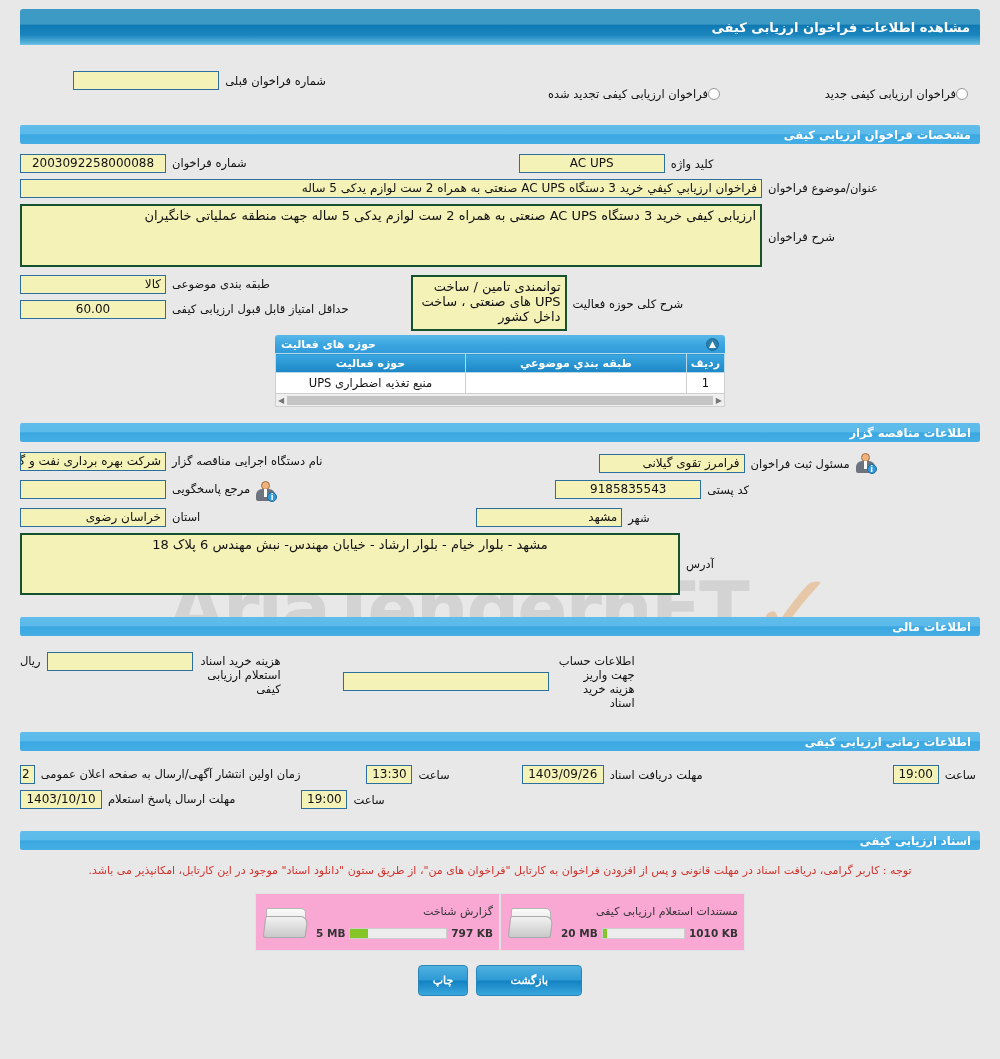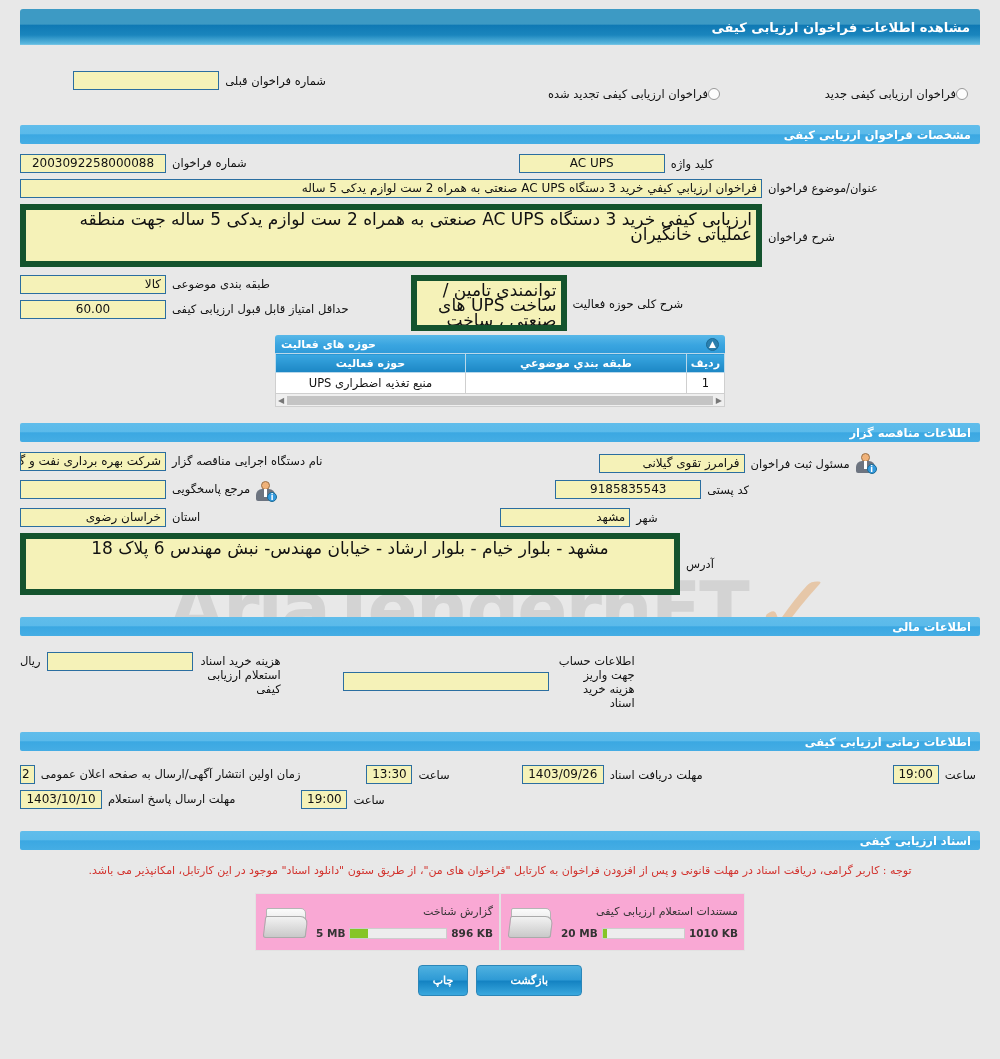--- a/index.html
+++ b/index.html
@@ -62,22 +62,22 @@
   }
   .lbl.wrap { white-space: normal; line-height: 14px; }
   .fld {
     background: #f5f2b8; border: 1px solid #2b6ea0;
     height: 19px; line-height: 17px;
     font-size: 12px; color: #111; text-align: center;
     padding: 0 4px; overflow: hidden; white-space: nowrap;
   }
   .fld.right { text-align: right; }
   .area {
-    background: #f5f2b8; border: 6px solid #14532d;
-    font-size: 17px; color: #111; text-align: right;
+    background: #f5f2b8; border: 2px solid #14532d;
+    font-size: 13px; color: #111; text-align: right;
     padding: 2px 4px; line-height: 15px; overflow: hidden;
   }
 
   
   .radio-row { display: flex; align-items: center; justify-content: flex-end;
                gap: 0px; padding: 14px 0 12px 0; position: relative; z-index: 2; }
   .radio-item { display: flex; align-items: center; gap: 0; margin-top: 28px; }
   .radio {
     width: 12px; height: 12px; border-radius: 50%;
     border: 1px solid #999; background: #fdfdfd; flex: none;
@@ -309,21 +309,21 @@
           <span class="tie"></span>
           <span class="badge">i</span>
       </span>
       <span class="lbl">مرجع پاسخگویی</span>
       <span class="fld right" style="width:146px;"></span>
     </div>
 
     <div class="row">
       <div style="display:flex; align-items:center; margin-left:272px;">
         <span class="lbl">شهر</span>
-        <span class="fld right" style="width:130px;margin-left:24px;">مشهد</span>
+        <span class="fld right" style="width:146px;">مشهد</span>
       </div>
       <span class="lbl">استان</span>
       <span class="fld right" style="width:146px;">خراسان رضوی</span>
     </div>
 
     <div class="row">
       <span class="lbl" style="padding-top:24px;">آدرس</span>
       <span class="area" style="width:660px; height:62px; text-align:center;">مشهد - بلوار خیام - بلوار ارشاد - خیابان مهندس- نبش مهندس 6 پلاک 18</span>
     </div>
   </div>
@@ -400,21 +400,21 @@
       </div>
 
       <div class="upload-box">
         <div class="up-right">
           <div class="up-title">گزارش شناخت</div>
           <div class="up-meter">
             <span class="up-size">5 MB</span>
             <span class="bar">
               <span class="fill" style="width:18%;"></span>
             </span>
-            <span class="up-size">896 KB</span>
+            <span class="up-size">797 KB</span>
           </div>
         </div>
         <div class="folder">
           <span class="back"></span>
             <span class="front"></span>
         </div>
       </div>
     </div>
   </div>
 

